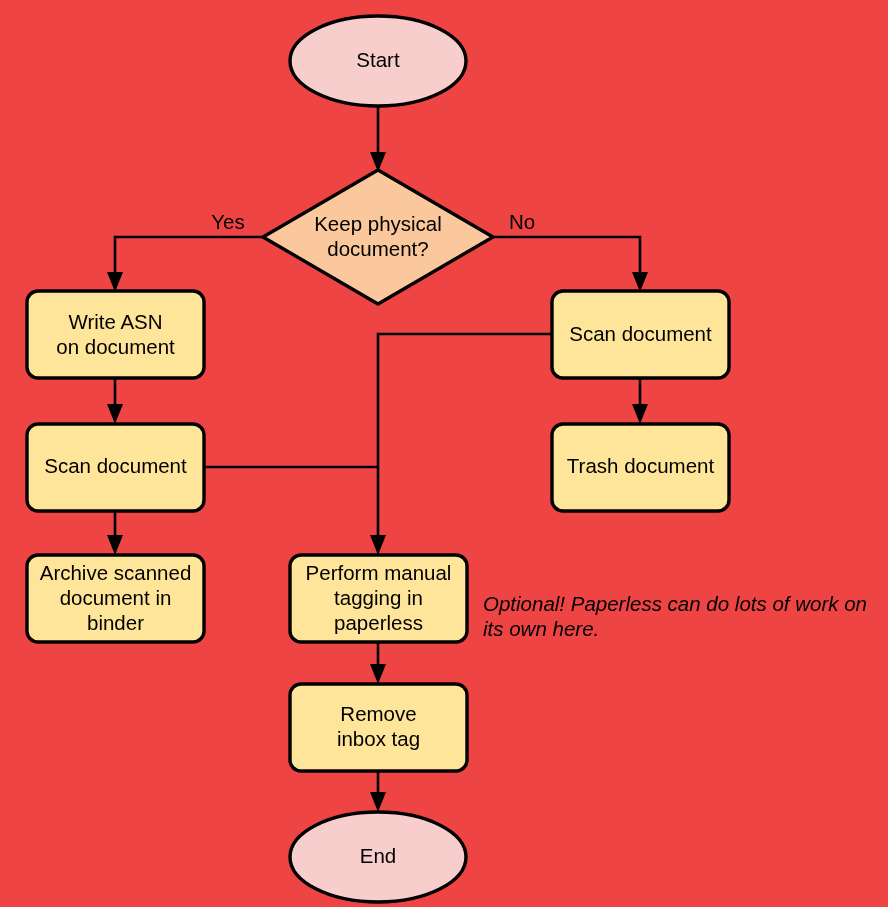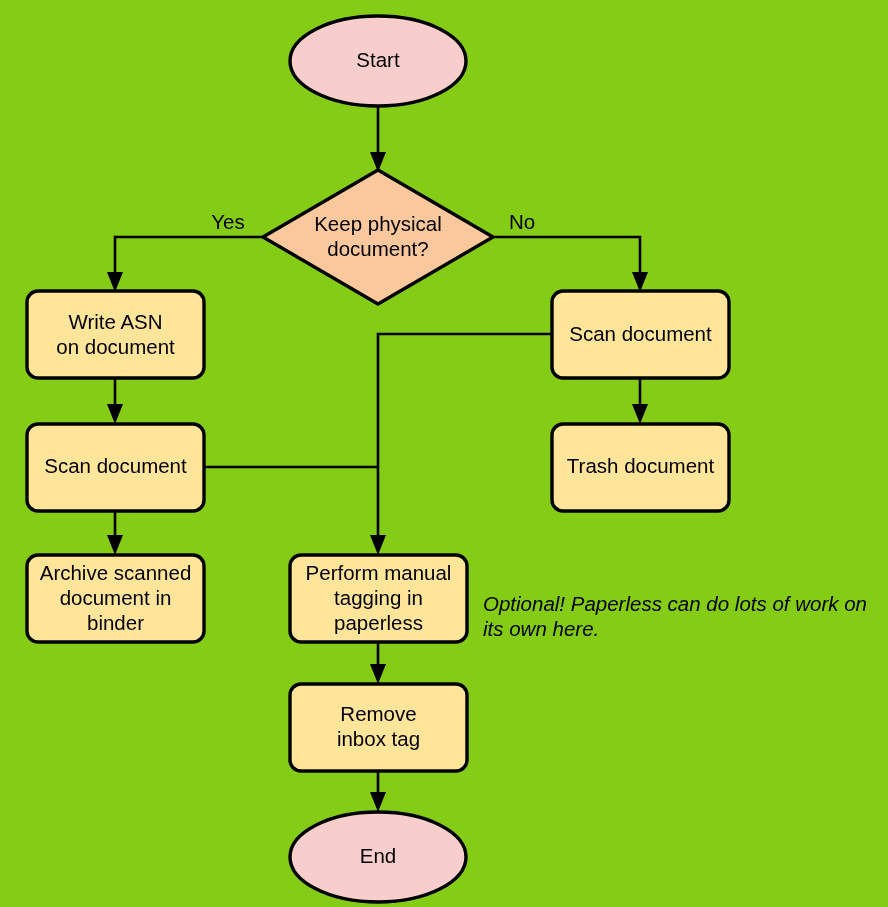--- a/index.html
+++ b/index.html
@@ -11,21 +11,21 @@
   body {
     width: 888px;
     height: 907px;
     font-family: "Liberation Sans", sans-serif;
     overflow: hidden;
   }
   #flowchart-root {
     position: relative;
     width: 888px;
     height: 907px;
-    background: #84cc16;
+    background: #ef4444;
   }
   svg#flow-svg {
     display: block;
     width: 888px;
     height: 907px;
   }
   .node-shape {
     stroke: #000000;
     stroke-width: 3.4;
     stroke-linejoin: round;

